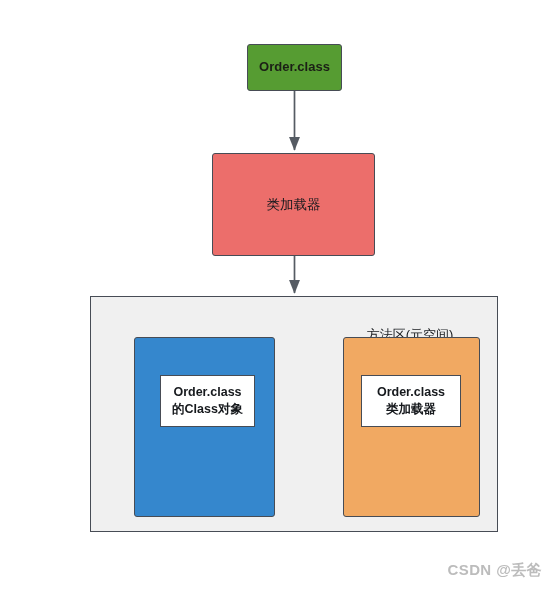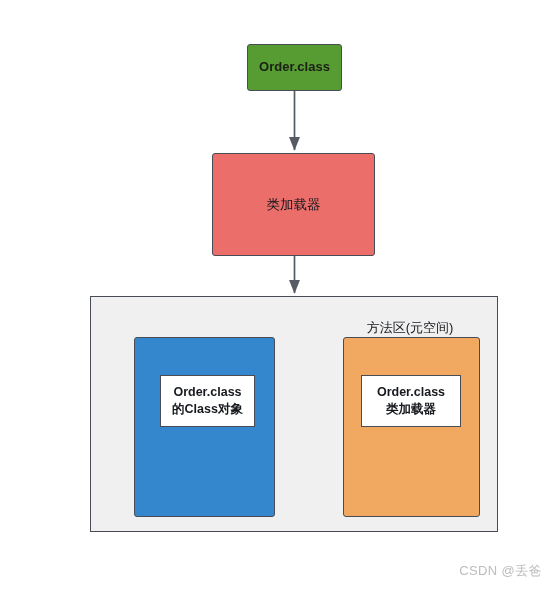--- a/index.html
+++ b/index.html
@@ -76,21 +76,21 @@
     white-space: nowrap;
     text-align: center;
   }
   #label-heap {
     left: 134px;
     top: 310px;
     width: 142px;
   }
   #label-method-area {
     left: 330px;
-    top: 319px;
+    top: 326px;
     width: 160px;
   }
 
   
   #region-heap {
     left: 134px;
     top: 337px;
     width: 141px;
     height: 180px;
     background: #3587CD;
@@ -134,24 +134,25 @@
     top: 375px;
     width: 100px;
     height: 52px;
   }
 
   
   #watermark {
     position: absolute;
     right: 12px;
     bottom: 14px;
-    font-size: 13px;
+    font-size: 15px;
     color: #BCBCBC;
     letter-spacing: 0.4px;
     white-space: nowrap;
+    font-weight: bold;
   }
 
   svg#edges {
     position: absolute;
     left: 0; top: 0;
     width: 554px;
     height: 594px;
     pointer-events: none;
   }
 </style>

